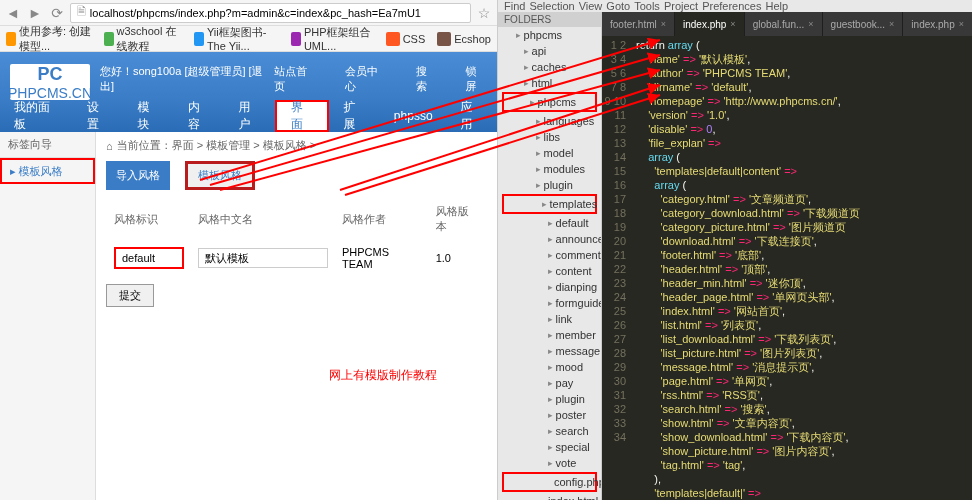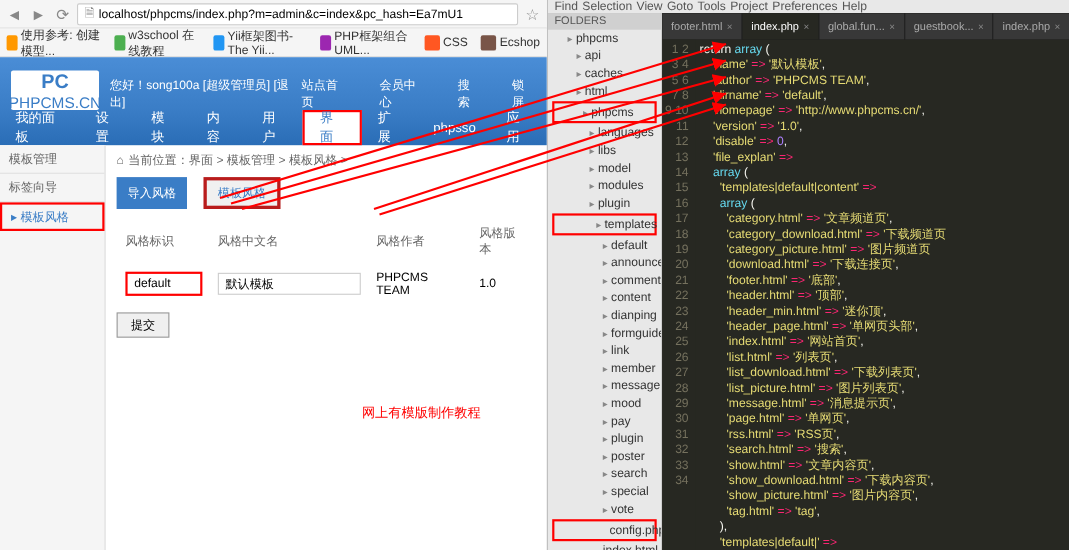--- a/index.html
+++ b/index.html
@@ -5,21 +5,21 @@
 *{margin:0;padding:0;box-sizing:border-box;font-family:Arial,"Microsoft YaHei",sans-serif}
 body{width:972px;height:500px;overflow:hidden;display:flex;font-size:11px;background:#fff}
 .left-pane{width:498px;height:500px;display:flex;flex-direction:column;border-right:1px solid #ccc}
 .browser-bar{height:26px;background:#f5f5f5;border-bottom:1px solid #ddd;display:flex;align-items:center;padding:0 4px;gap:4px}
 .nav-btn{width:18px;height:18px;color:#888;display:flex;align-items:center;justify-content:center;font-size:14px}
 .url-bar{flex:1;height:20px;border:1px solid #ccc;border-radius:2px;padding:0 6px;display:flex;align-items:center;gap:4px;background:#fff}
 .url-bar-icon{color:#888}
 .bm-bar{height:26px;background:#f5f5f5;border-bottom:1px solid #ddd;display:flex;align-items:center;padding:0 6px;gap:12px;font-size:11px}
 .bm{display:flex;align-items:center;gap:3px;color:#333}
 .bm-ico{width:14px;height:14px;display:inline-block}
-.header-blue{height:48px;background:linear-gradient(#4a8dd6,#3a7dc6);display:flex;align-items:flex-end;color:#fff;padding:0 10px}
+.header-blue{height:48px;background:linear-gradient(#4a8dd6,#3a7dc6);display:flex;align-items:flex-start;color:#fff;padding:12px 10px}
 .logo{width:80px;height:36px;background:#fff;color:#3a7dc6;font-weight:bold;display:flex;flex-direction:column;align-items:center;justify-content:center;font-size:18px;border-radius:2px;margin-right:10px;position:relative}
 .logo-sub{font-size:14px;font-weight:normal}
 .welcome{font-size:11px;margin-right:auto}
 .top-links{display:flex;gap:28px;font-size:11px}
 .topnav{height:32px;background:linear-gradient(#3a7dc6,#2a6db6);display:flex;color:#fff}
 .topnav-item{padding:0 14px;display:flex;align-items:center;font-size:12px;cursor:pointer}
 .topnav-item.active{background:#fff;color:#3a7dc6;border:2px solid red}
 .content-row{flex:1;display:flex}
 .sidebar{width:96px;background:#f5f5f5;border-right:1px solid #ddd}
 .sb-item{height:26px;display:flex;align-items:center;padding:0 8px;border-bottom:1px solid #e0e0e0;font-size:11px;color:#666}
@@ -117,21 +117,20 @@
       <div class="topnav-item">模块</div>
       <div class="topnav-item">内容</div>
       <div class="topnav-item">用户</div>
       <div class="topnav-item active">界面</div>
       <div class="topnav-item">扩展</div>
       <div class="topnav-item">phpsso</div>
       <div class="topnav-item">应用</div>
     </div>
   <div class="content-row">
     <div class="sidebar" id="sidebar">
-        <div class="sb-item">模板管理</div>
         <div class="sb-item">标签向导</div>
         <div class="sb-item sel">▸ 模板风格</div>
       </div>
     <div class="main">
       <div class="crumb">
         <span>⌂</span>
         <span>当前位置：界面 &gt; 模板管理 &gt; 模板风格 &gt;</span>
       </div>
       <div class="btn-row">
         <button class="btn-blue">导入风格</button>

